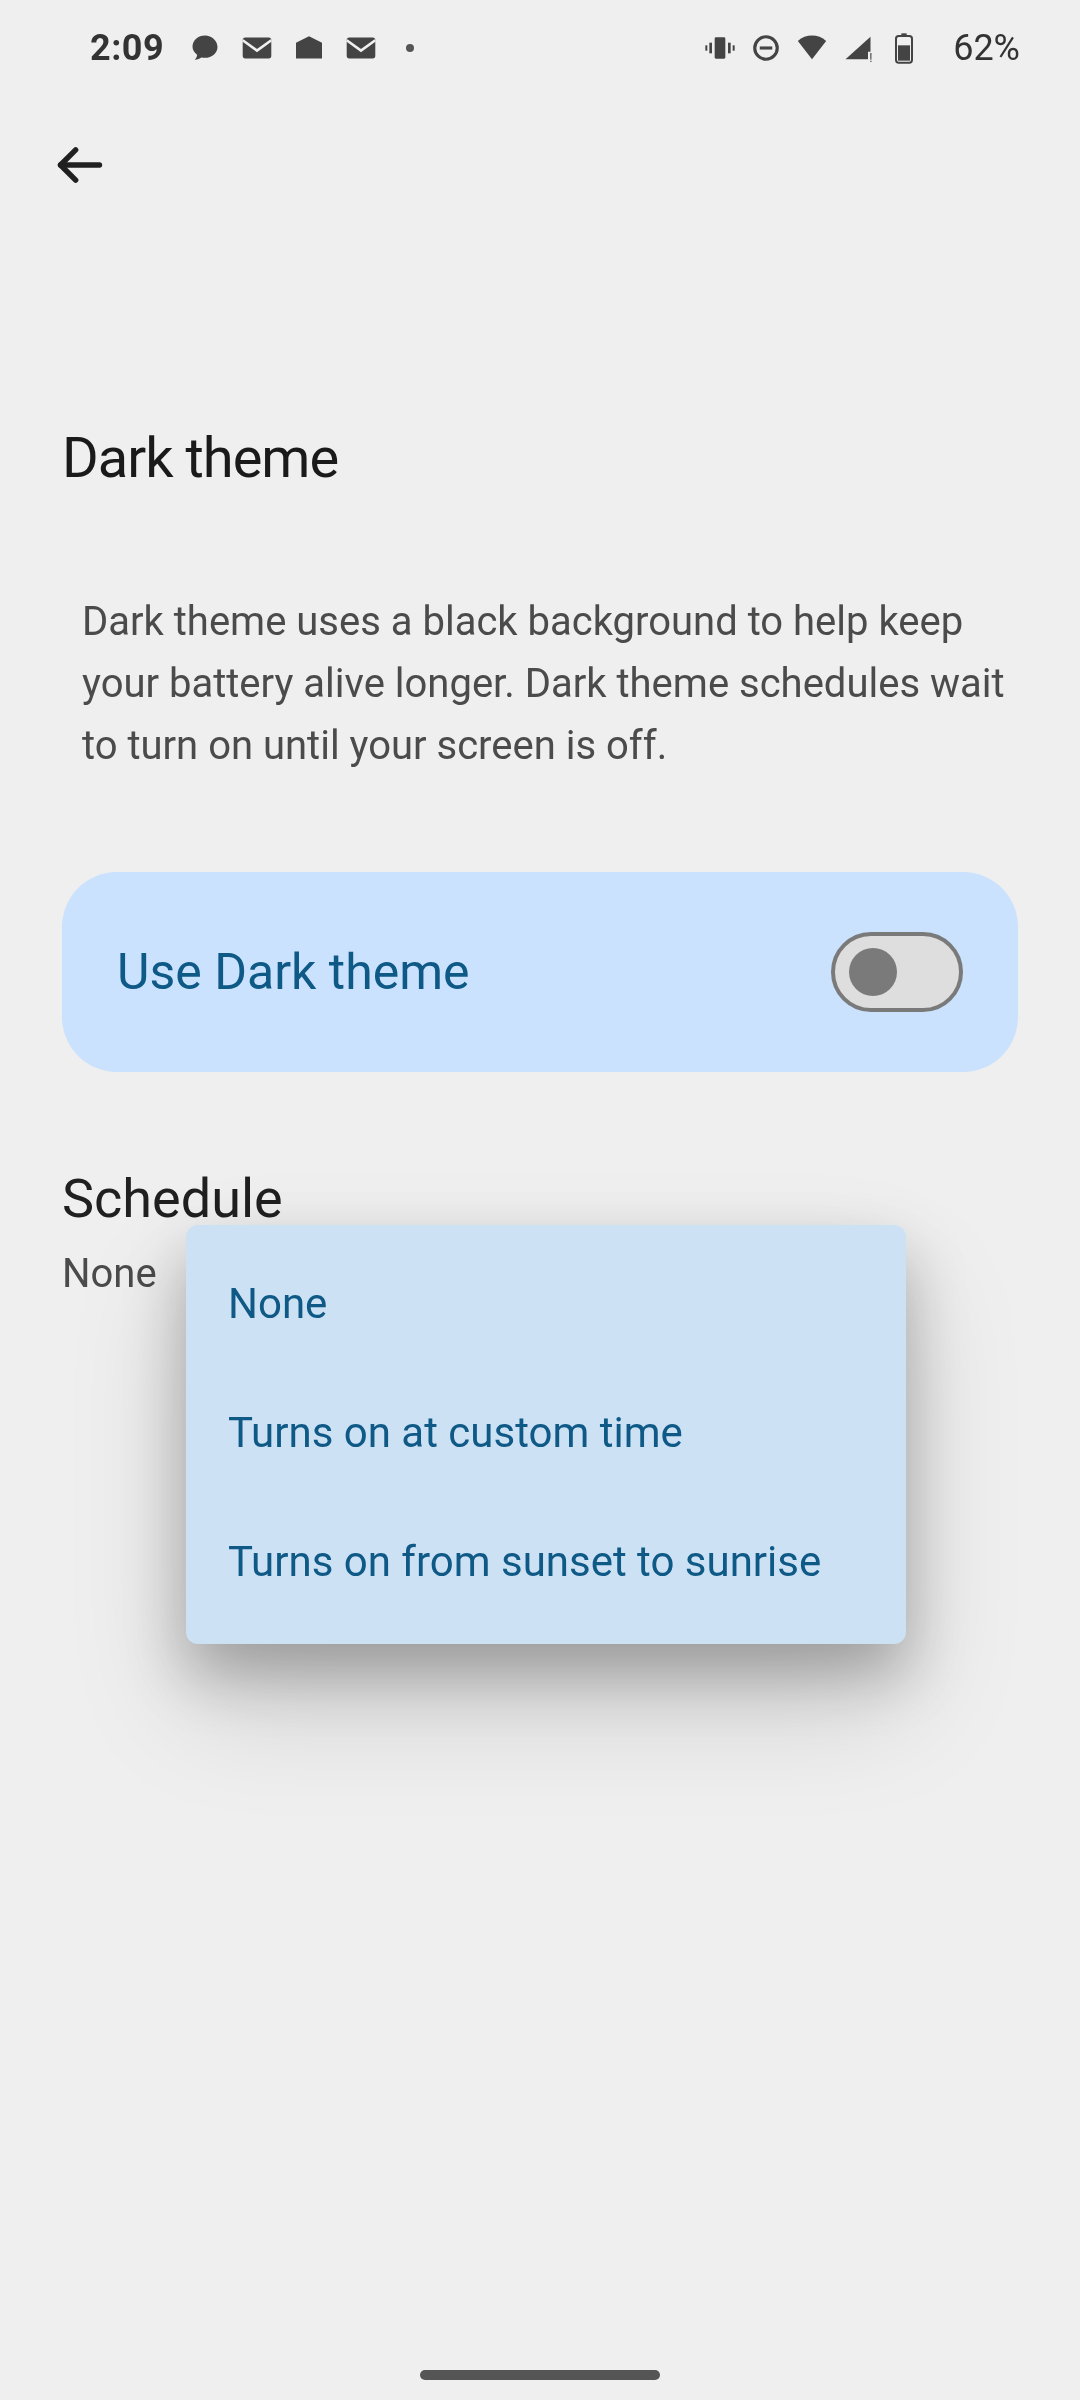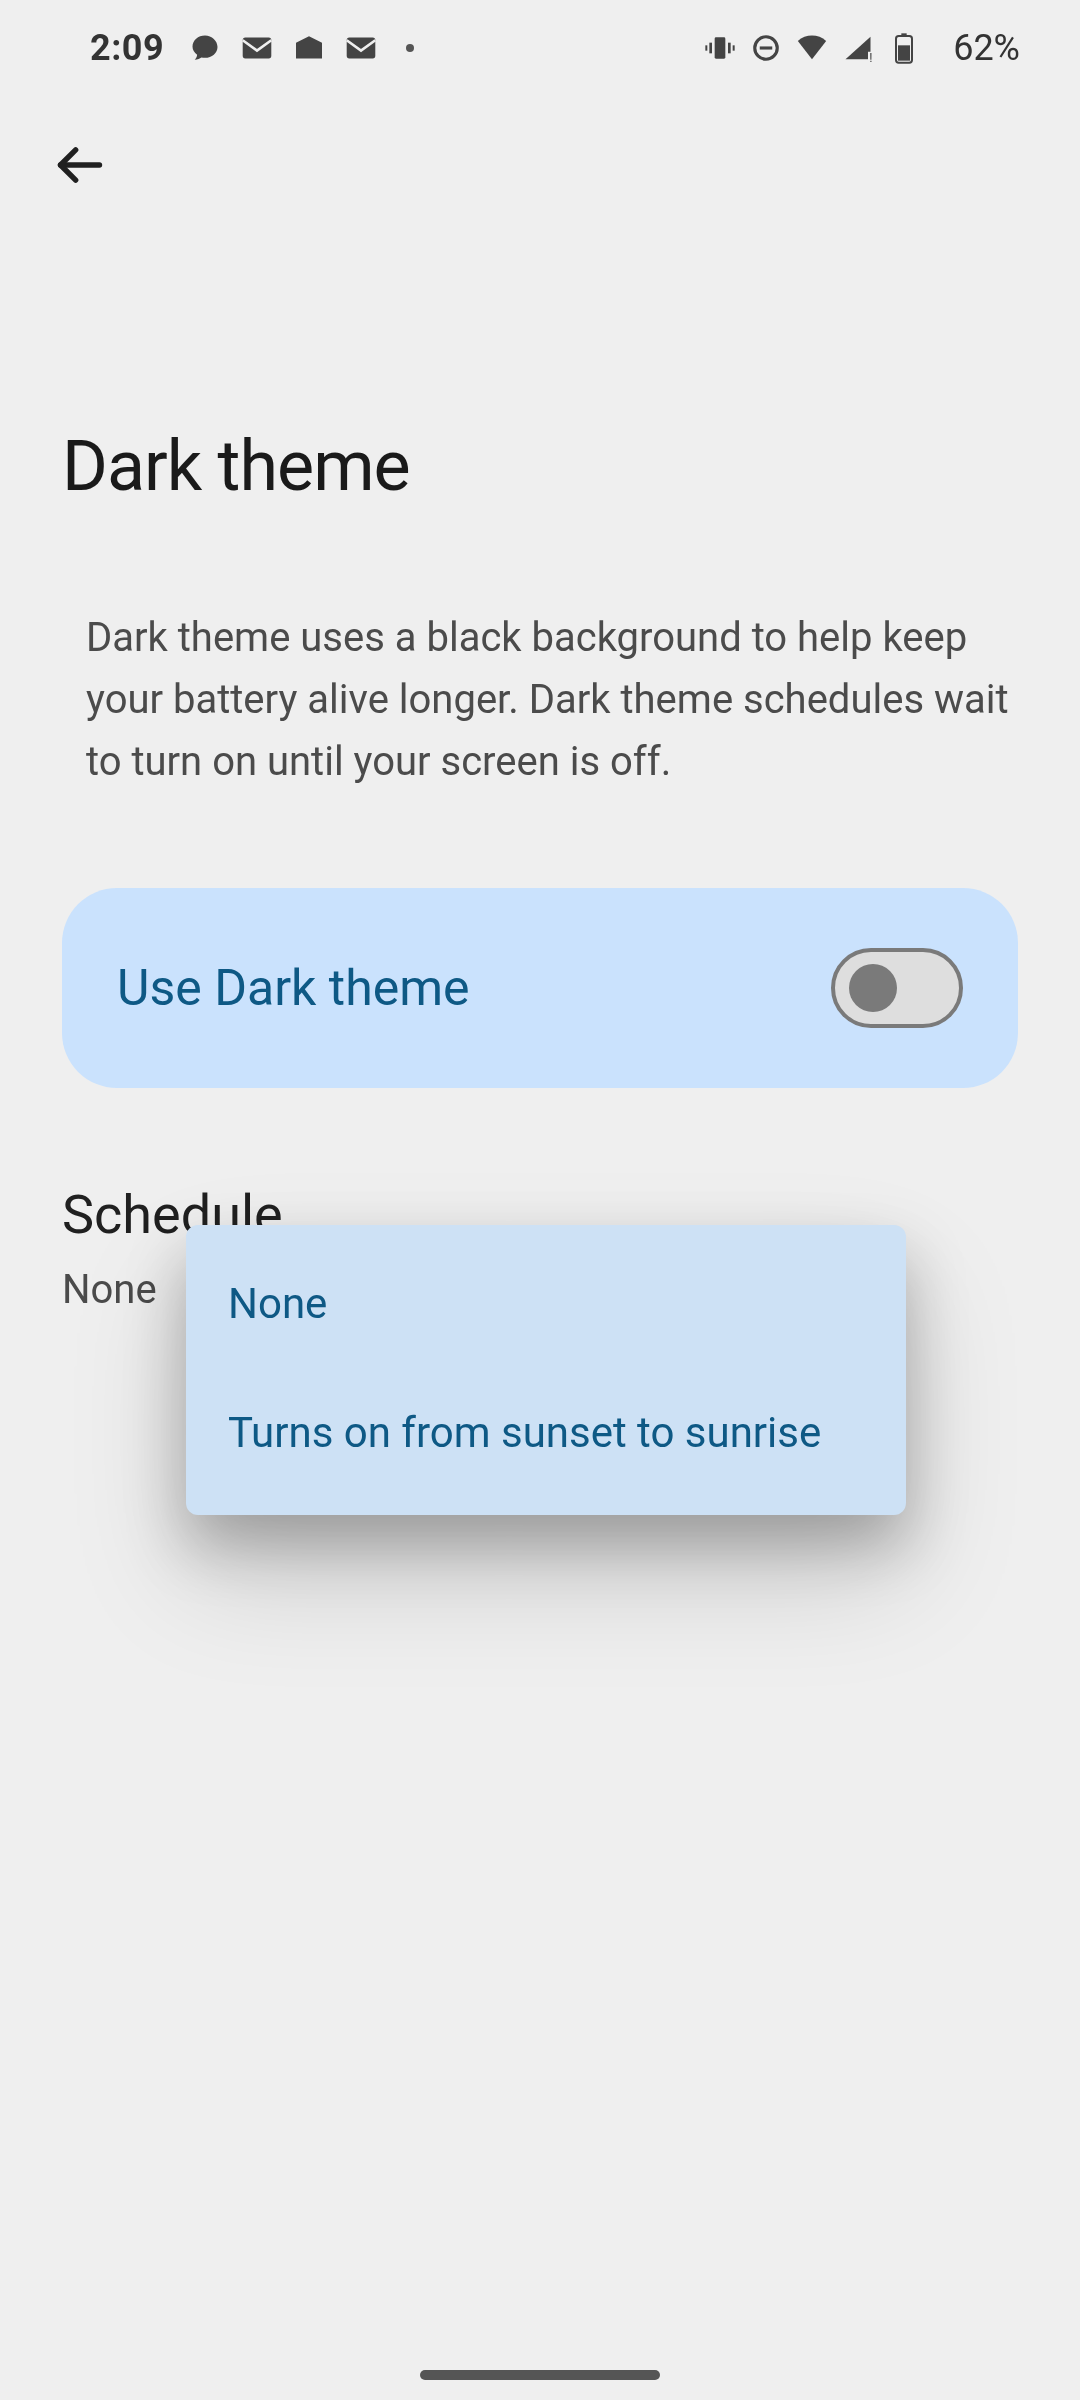--- a/index.html
+++ b/index.html
@@ -23,32 +23,33 @@
       font-weight: 400;
     }
     .status-left { display: flex; align-items: center; gap: 18px; }
     .status-right { display: flex; align-items: center; gap: 12px; }
     .status-time { font-size: 36px; letter-spacing: 0.5px; margin-right: 6px; font-weight: bold;}
     .small-icon { width: 34px; height: 34px; display:flex; align-items:center; justify-content:center; color:#444;}
     .dot { width: 8px; height: 8px; background:#555; border-radius:50%; margin-left:10px;}
     .back-row { padding: 40px 50px 0 50px; }
     .back-btn { width: 60px; height: 60px; display:flex; align-items:center; justify-content:center; color:#202020; }
     .page-title {
-      font-size: 70px;
+      font-size: 56px;
       font-weight: 400;
       padding: 230px 62px 0 62px;
       letter-spacing: -1px;
       color:#1a1a1a;
     }
     .description {
       font-size: 40px;
       line-height: 1.55;
       color: #4b4b4b;
-      padding: 100px 62px 0 86px;
-      font-weight: 400;
+      padding: 100px 62px 0 62px;
+      font-weight: 400;
+      margin-left: 20px;
     }
     .toggle-card {
       margin: 95px 62px 0 62px;
       background: #cae2fd;
       border-radius: 55px;
       height: 200px;
       display: flex;
       align-items: center;
       justify-content: space-between;
       padding: 3px 55px;
@@ -208,16 +209,17 @@
   </div>
 </div>
 
 <div class="schedule-block">
   <div class="schedule-title">Schedule</div>
   <div class="schedule-value">None</div>
 </div>
 
 <div class="popup">
   <div class="popup-item">None</div>
+  <div class="popup-item">Turns on at custom time</div>
   <div class="popup-item">Turns on from sunset to sunrise</div>
 </div>
 
 <div class="nav-handle"></div>
 
 </body></html>

